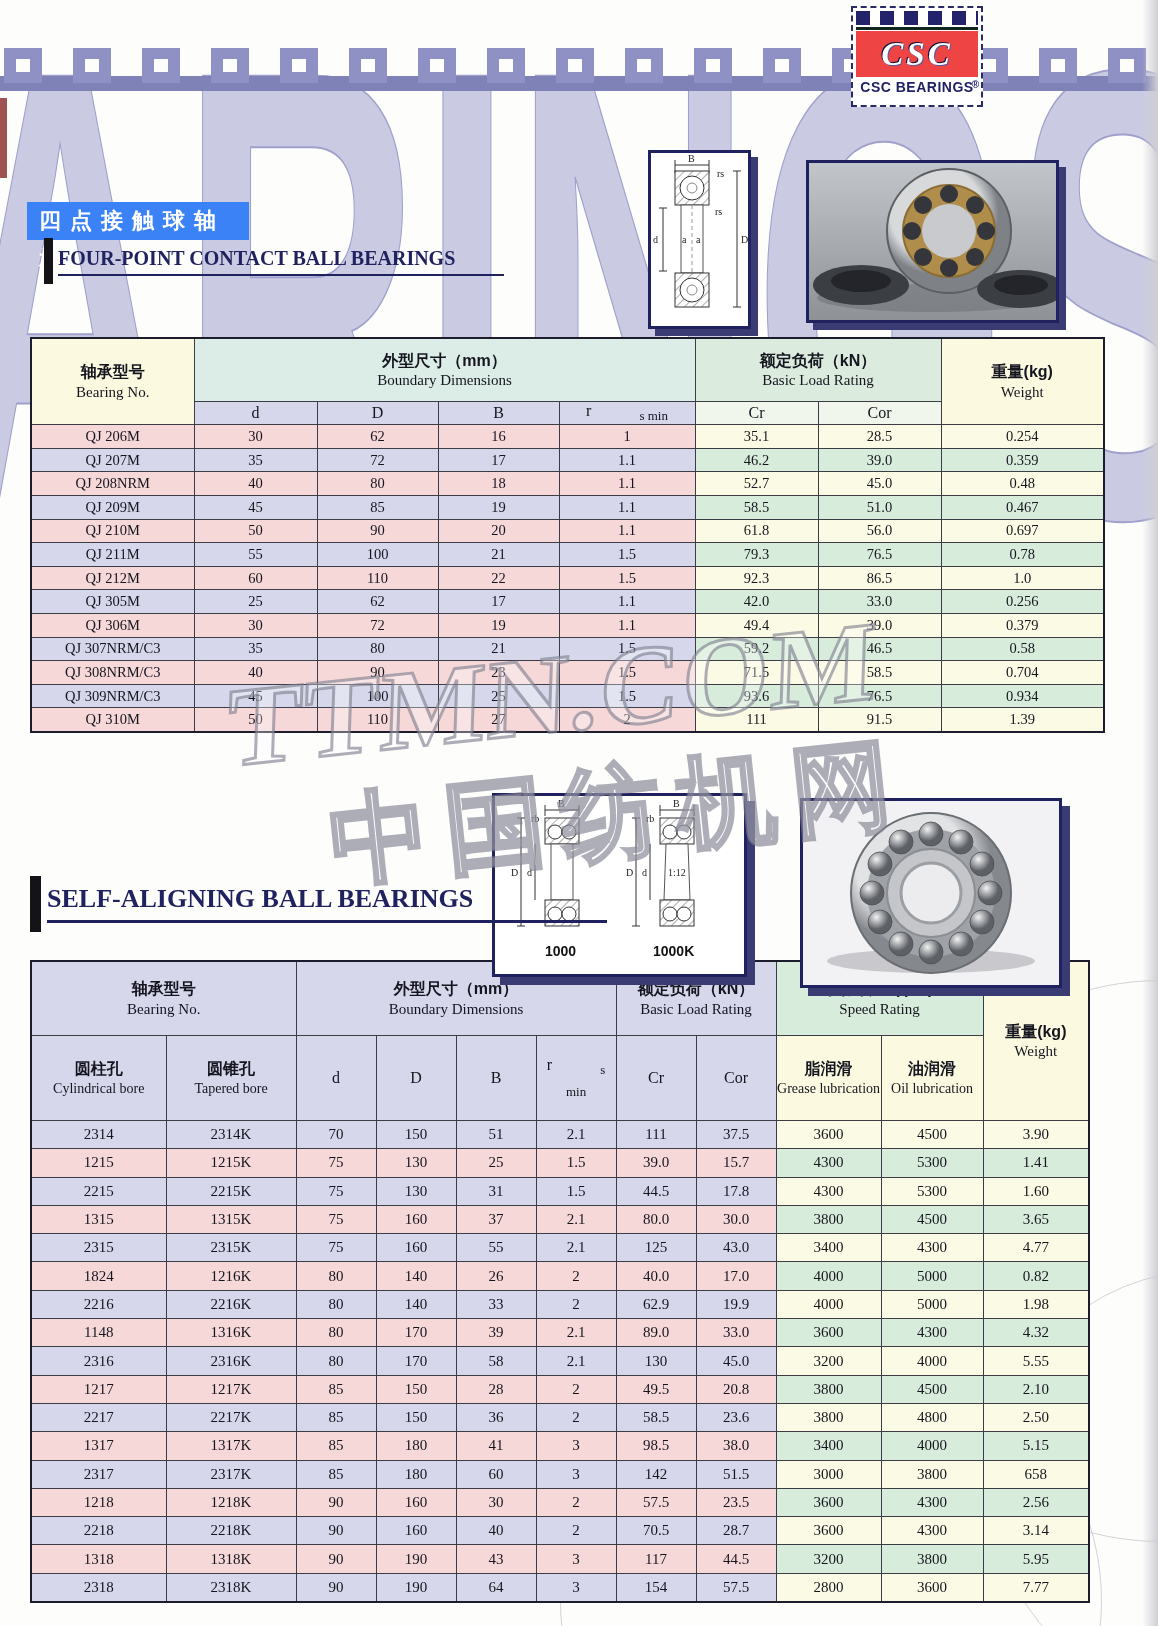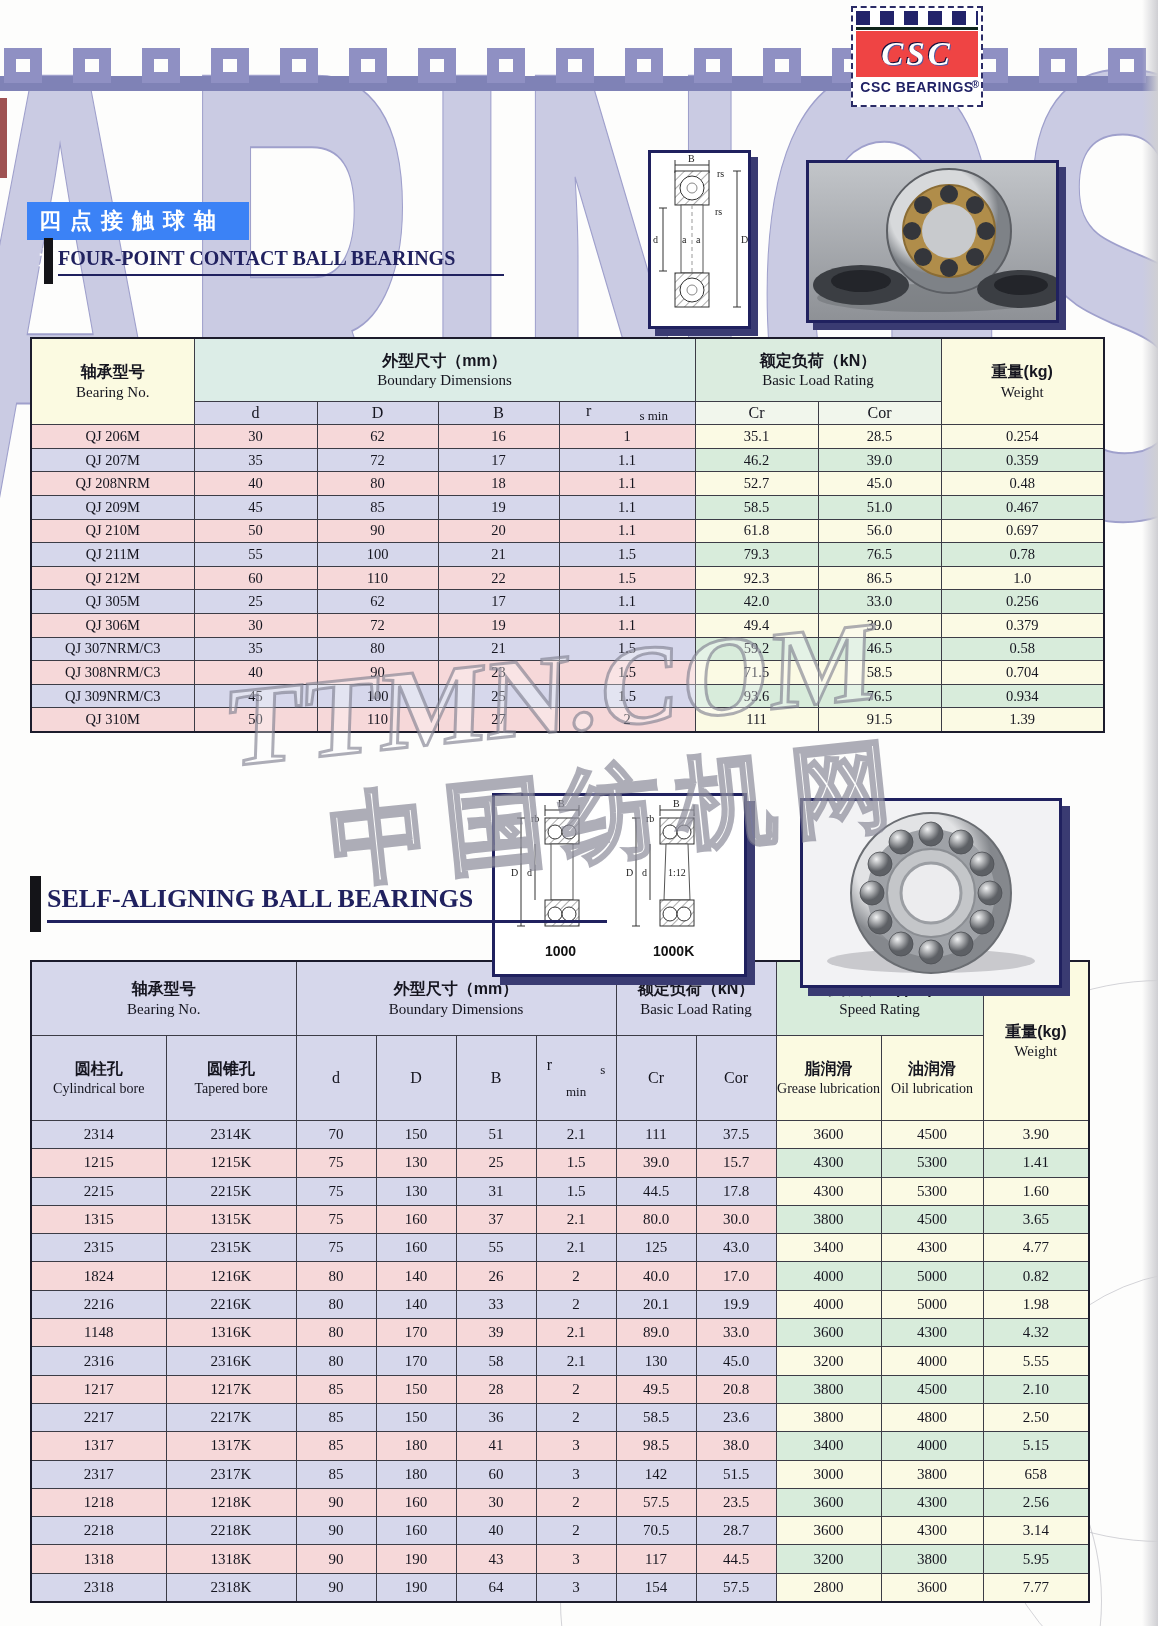--- a/index.html
+++ b/index.html
@@ -625,21 +625,21 @@
           <td class="R">5000</td>
           <td class="R">0.82</td>
         </tr>
         <tr>
           <td class="L">2216</td>
           <td class="L">2216K</td>
           <td class="L">80</td>
           <td class="L">140</td>
           <td class="L">33</td>
           <td class="L">2</td>
-          <td class="L">20.1</td>
+          <td class="L">62.9</td>
           <td class="L">19.9</td>
           <td class="R">4000</td>
           <td class="R">5000</td>
           <td class="R">1.98</td>
         </tr>
         <tr>
           <td class="L">1148</td>
           <td class="L">1316K</td>
           <td class="L">80</td>
           <td class="L">170</td>

